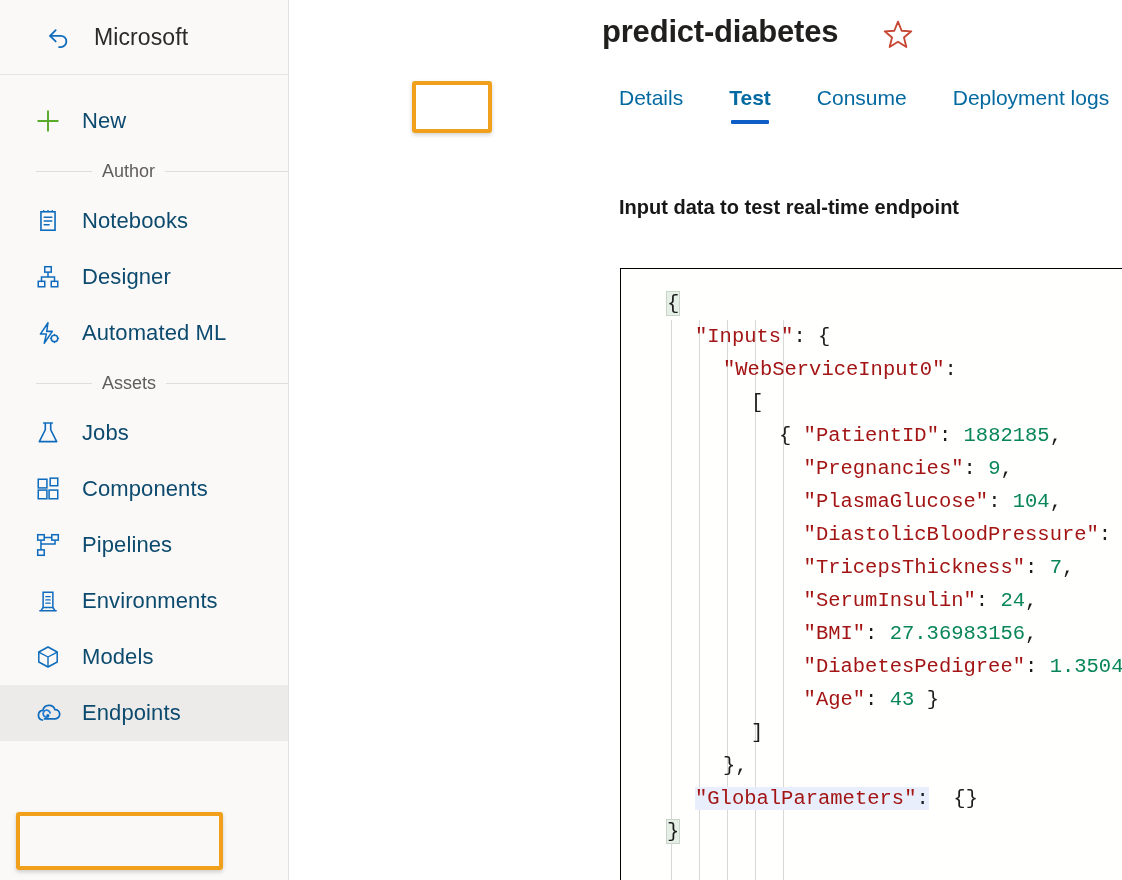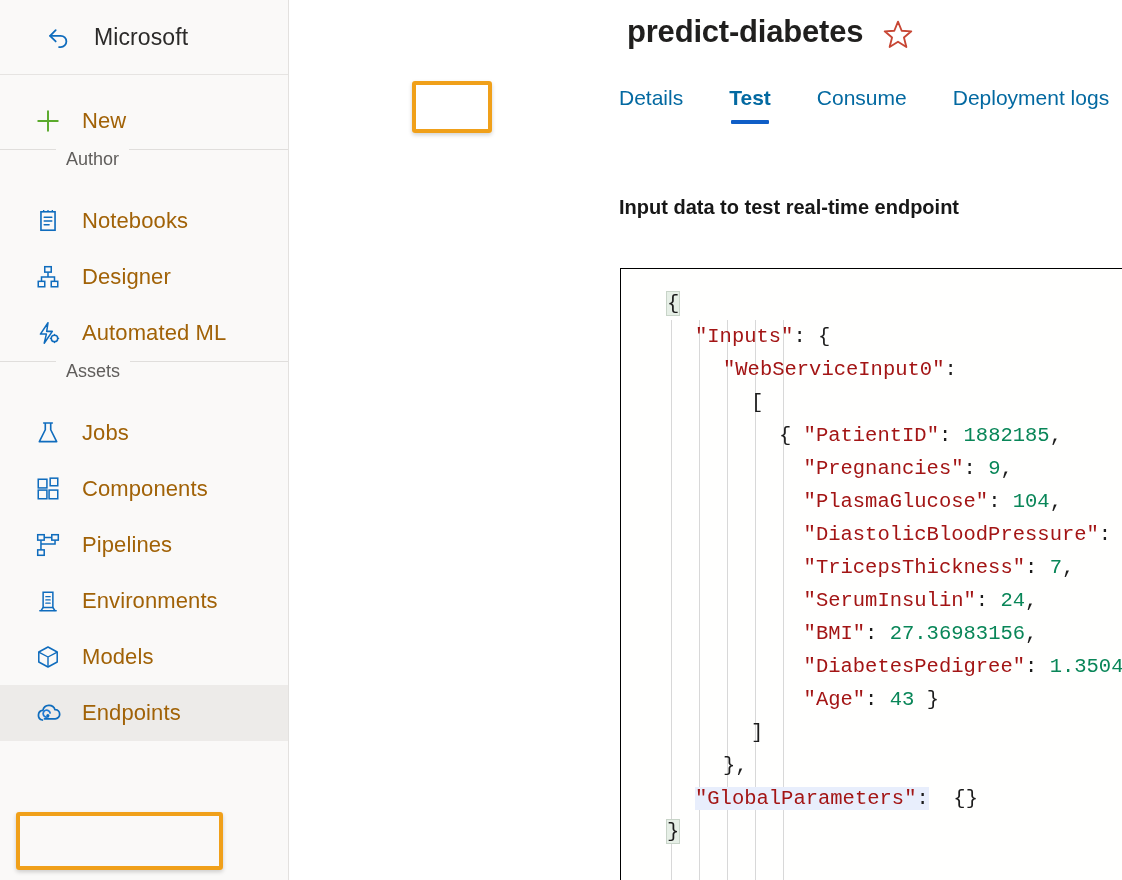--- a/index.html
+++ b/index.html
@@ -21,52 +21,53 @@
     flex: 0 0 289px;
   }
   .nav-row {
     display: flex; align-items: center;
     height: 56px;
     padding-left: 34px;
     gap: 20px;
     cursor: pointer;
   }
   .nav-row .ico { width: 28px; height: 28px; display: flex; align-items: center; justify-content: center; flex: 0 0 28px; }
-  .nav-row .lbl { font-size: 22px; color: #a16207; letter-spacing: 0.1px; white-space: nowrap; }
+  .nav-row .lbl { font-size: 22px; color: #0c4a6e; letter-spacing: 0.1px; white-space: nowrap; }
 
   #ms-row { height: 74px; padding-left: 44px; gap: 22px; }
   #ms-row .lbl { font-size: 23px; color: #2b2a29; }
   .top-divider { height: 1px; background: #e6e4e2; margin: 0; }
 
   .section-label {
-    display: flex; 
+    display: flex; align-items: center;
     height: 44px;
     padding: 0 0 0 0;
     gap: 10px;
+    margin-left: 36px;
   }
   .section-label .line { height: 1px; background: #e0dedc; flex: 1 1 auto; }
   .section-label .line.left { max-width: 56px; }
   .section-label .txt { font-size: 18px; color: #605e5c; white-space: nowrap; }
 
   .nav-row.selected { background: #edebe9; }
 
   
   .annot-box {
     position: absolute;
     border: 4px solid #f0a01a;
     border-radius: 3px;
     pointer-events: none;
     box-shadow: 0 2px 4px rgba(0,0,0,0.18);
   }
 
   
   #main { flex: 1 1 auto; position: relative; background: #ffffff; }
 
   #page-title {
-    position: absolute; left: 338px; top: 14px;
+    position: absolute; left: 313px; top: 14px;
     font-size: 31px; font-weight: 600; color: #201f1e;
     letter-spacing: -0.2px;
   }
   #fav-star { position: absolute; left: 592px; top: 18px; cursor: pointer; }
 
   #tabs {
     position: absolute; left: 330px; top: 86px;
     display: flex; align-items: flex-start; gap: 0;
   }
   .tab {

